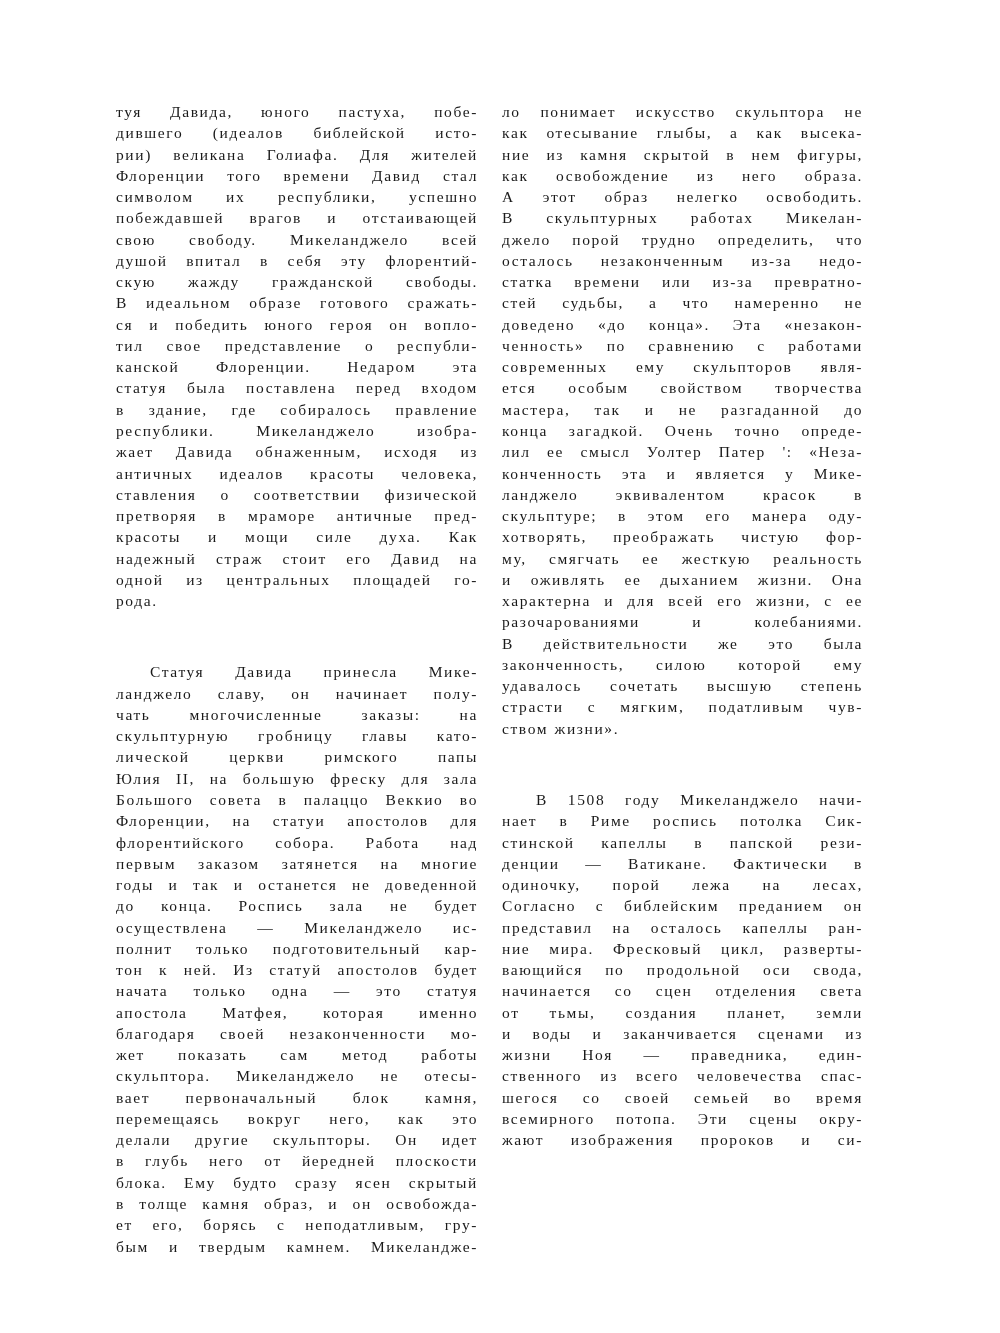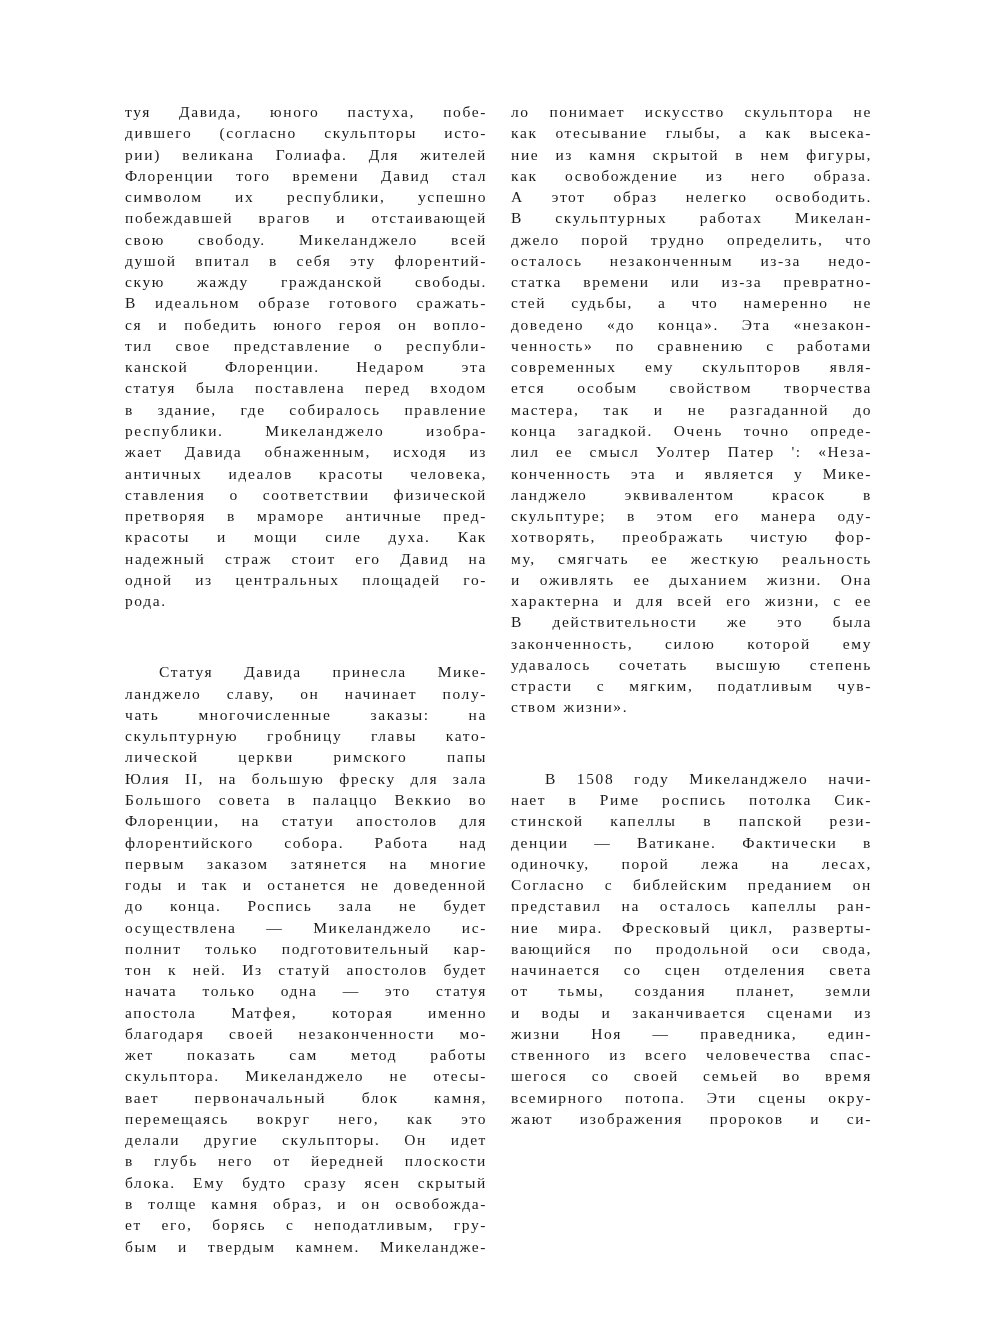--- a/index.html
+++ b/index.html
@@ -10,21 +10,21 @@
     body {
       width: 1000px;
       height: 1333px;
       position: relative;
       overflow: hidden;
       font-family: "Liberation Serif", "DejaVu Serif", serif;
       color: #1a1a1a;
     }
     .page {
       position: absolute;
-      left: 9px; top: 0;
+      left: 0; top: 0;
       width: 984px;
       height: 1333px;
       background: #ffffff;
     }
     .column {
       position: absolute;
       top: 101px;
     }
     .col-left  { left: 116px; width: 362px; }
     .col-right { left: 502px; width: 361px; }
@@ -51,21 +51,21 @@
     }
     .gap { display: block; height: 6px; }
   </style>
 </head>
 <body>
 
 <div class="page">
   <div class="column col-left" id="col-0">
       <div class="paragraph">
         <span class="line">туя Давида, юного пастуха, побе-</span>
-        <span class="line">дившего (согласно скульпторы исто-</span>
+        <span class="line">дившего (идеалов библейской исто-</span>
         <span class="line">рии) великана Голиафа. Для жителей</span>
         <span class="line">Флоренции того времени Давид стал</span>
         <span class="line">символом их республики, успешно</span>
         <span class="line">побеждавшей врагов и отстаивающей</span>
         <span class="line">свою свободу. Микеланджело всей</span>
         <span class="line">душой впитал в себя эту флорентий-</span>
         <span class="line">скую жажду гражданской свободы.</span>
         <span class="line">В идеальном образе готового сражать-</span>
         <span class="line">ся и победить юного героя он вопло-</span>
         <span class="line">тил свое представление о республи-</span>
@@ -133,20 +133,21 @@
         <span class="line">мастера, так и не разгаданной до</span>
         <span class="line">конца загадкой. Очень точно опреде-</span>
         <span class="line">лил ее смысл Уолтер Патер ': «Неза-</span>
         <span class="line">конченность эта и является у Мике-</span>
         <span class="line">ланджело эквивалентом красок в</span>
         <span class="line">скульптуре; в этом его манера оду-</span>
         <span class="line">хотворять, преображать чистую фор-</span>
         <span class="line">му, смягчать ее жесткую реальность</span>
         <span class="line">и оживлять ее дыханием жизни. Она</span>
         <span class="line">характерна и для всей его жизни, с ее</span>
+        <span class="line">разочарованиями и колебаниями.</span>
         <span class="line">В действительности же это была</span>
         <span class="line">законченность, силою которой ему</span>
         <span class="line">удавалось сочетать высшую степень</span>
         <span class="line">страсти с мягким, податливым чув-</span>
         <span class="line last">ством жизни».</span>
       </div>
       <div class="paragraph">
         <span class="gap"></span>
         <span class="line indent">В 1508 году Микеланджело начи-</span>
         <span class="line">нает в Риме роспись потолка Сик-</span>

